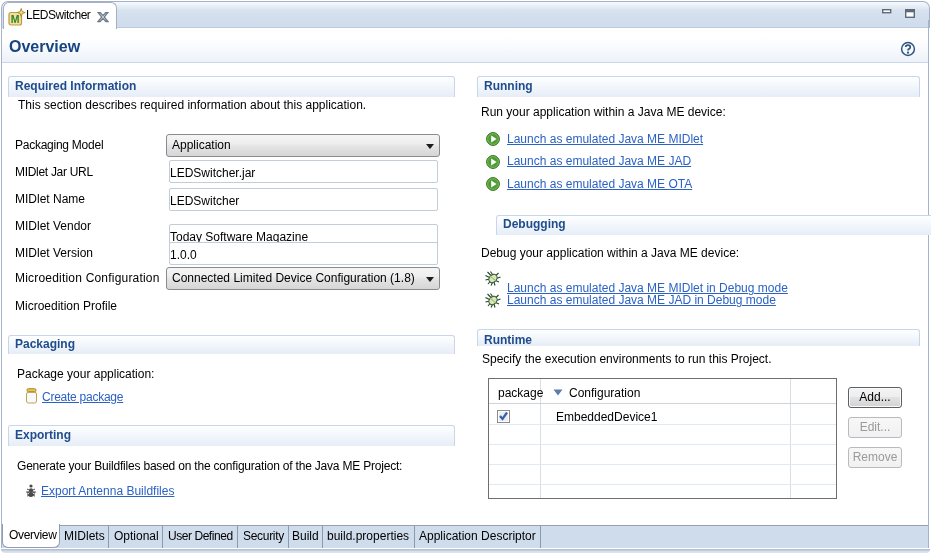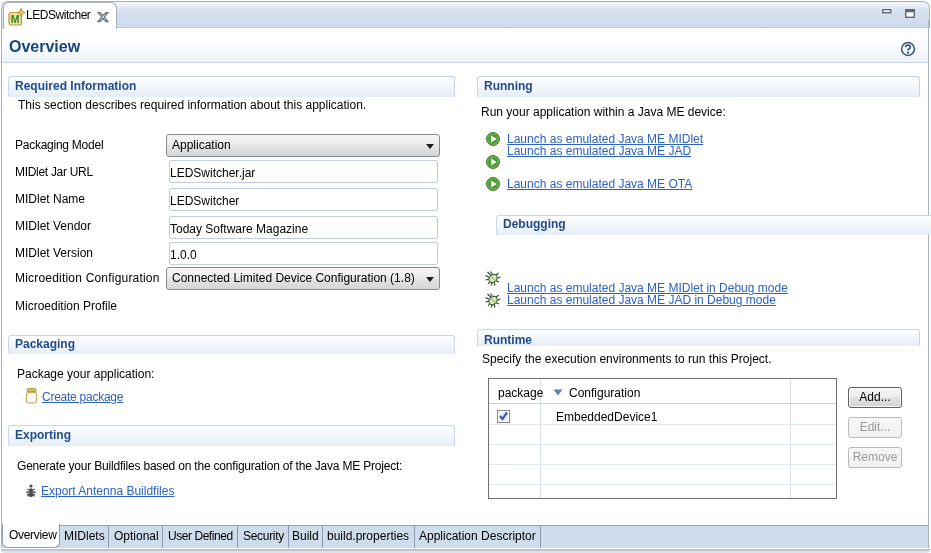--- a/index.html
+++ b/index.html
@@ -114,21 +114,21 @@
   <div class="txt" style="left:15px; top:165px; letter-spacing:-0.3px;">MIDlet Jar URL</div>
   <div class="txt" style="left:15px; top:192px;">MIDlet Name</div>
   <div class="txt" style="left:15px; top:219px;">MIDlet Vendor</div>
   <div class="txt" style="left:15px; top:246px;">MIDlet Version</div>
   <div class="txt" style="left:15px; top:271px; letter-spacing:0.2px;">Microedition Configuration</div>
   <div class="txt" style="left:15px; top:299px;">Microedition Profile</div>
 
   <div class="combo" style="top:134px;">Application<div class="arr"></div></div>
   <div class="input" style="top:160px;">LEDSwitcher.jar</div>
   <div class="input" style="top:188px;">LEDSwitcher</div>
-  <div class="input" style="top:216px;">Today Software Magazine</div>
+  <div class="input" style="top:224px;">Today Software Magazine</div>
   <div class="input" style="top:242px;">1.0.0</div>
   <div class="combo" style="top:267px;">Connected Limited Device Configuration (1.8)<div class="arr"></div></div>
 
   <div class="abs shdr" id="s-pack">
       <span>Packaging</span>
     </div>
   <div class="txt" style="left:17px; top:367px;">Package your application:</div>
   <svg class="abs" style="left:25px; top:388px;" width="13" height="16" viewBox="0 0 13 16">
     <rect x="2" y="0.7" width="9" height="3" rx="1.4" fill="#e8c84a" stroke="#a8862a" stroke-width="1"></rect>
     <path d="M1.5 6 Q1.5 4.4 3 4.4 L10 4.4 Q11.5 4.4 11.5 6 L11.5 13 Q11.5 15 9.5 15 L3.5 15 Q1.5 15 1.5 13 Z" fill="#f6f9fd" stroke="#c2a24a" stroke-width="1"></path>
@@ -162,31 +162,32 @@
     <circle cx="7" cy="7" r="6.4" fill="#4d9c34" stroke="#2d6e1e" stroke-width="1"></circle>
     <circle cx="7" cy="7" r="5.4" fill="none" stroke="#8ec36a" stroke-width="0.9" opacity="0.8"></circle>
     <path d="M5.2 3.6 L10.6 7 L5.2 10.4 Z" fill="#fff"></path>
   </svg>
   <div class="txt" style="left:507px; top:132px;"><span class="lnk">Launch as emulated Java ME MIDlet</span></div>
   <svg class="abs runico" style="left:486px; top:155px;" width="14" height="14" viewBox="0 0 14 14">
     <circle cx="7" cy="7" r="6.4" fill="#4d9c34" stroke="#2d6e1e" stroke-width="1"></circle>
     <circle cx="7" cy="7" r="5.4" fill="none" stroke="#8ec36a" stroke-width="0.9" opacity="0.8"></circle>
     <path d="M5.2 3.6 L10.6 7 L5.2 10.4 Z" fill="#fff"></path>
   </svg>
-  <div class="txt" style="left:507px; top:144px;text-align:center;"><span class="lnk">Launch as emulated Java ME JAD</span></div>
+  <div class="txt" style="left:507px; top:154px;text-align:center;"><span class="lnk">Launch as emulated Java ME JAD</span></div>
   <svg class="abs runico" style="left:486px; top:177px;" width="14" height="14" viewBox="0 0 14 14">
     <circle cx="7" cy="7" r="6.4" fill="#4d9c34" stroke="#2d6e1e" stroke-width="1"></circle>
     <circle cx="7" cy="7" r="5.4" fill="none" stroke="#8ec36a" stroke-width="0.9" opacity="0.8"></circle>
     <path d="M5.2 3.6 L10.6 7 L5.2 10.4 Z" fill="#fff"></path>
   </svg>
   <div class="txt" style="left:507px; top:177px;"><span class="lnk">Launch as emulated Java ME OTA</span></div>
 
   <div class="abs shdr" id="s-dbg">
       <span>Debugging</span>
     </div>
+  <div class="txt" style="left:481px; top:246px;">Debug your application within a Java ME device:</div>
   <svg class="abs" style="left:485px; top:271px;" width="16" height="15" viewBox="0 0 16 15">
     <g stroke="#25442a" stroke-width="1.1">
       <line x1="2.5" y1="1" x2="6" y2="4.5"></line>
         <line x1="5.5" y1="0.5" x2="7.5" y2="3.5"></line>
       <line x1="0.5" y1="4.5" x2="4.5" y2="6.5"></line>
         <line x1="0.5" y1="9" x2="4.5" y2="8"></line>
       <line x1="3" y1="13" x2="5.5" y2="10"></line>
         <line x1="13.5" y1="2" x2="10.5" y2="5"></line>
       <line x1="15.5" y1="6" x2="11.5" y2="7.5"></line>
         <line x1="14" y1="11" x2="10.5" y2="9.5"></line>

